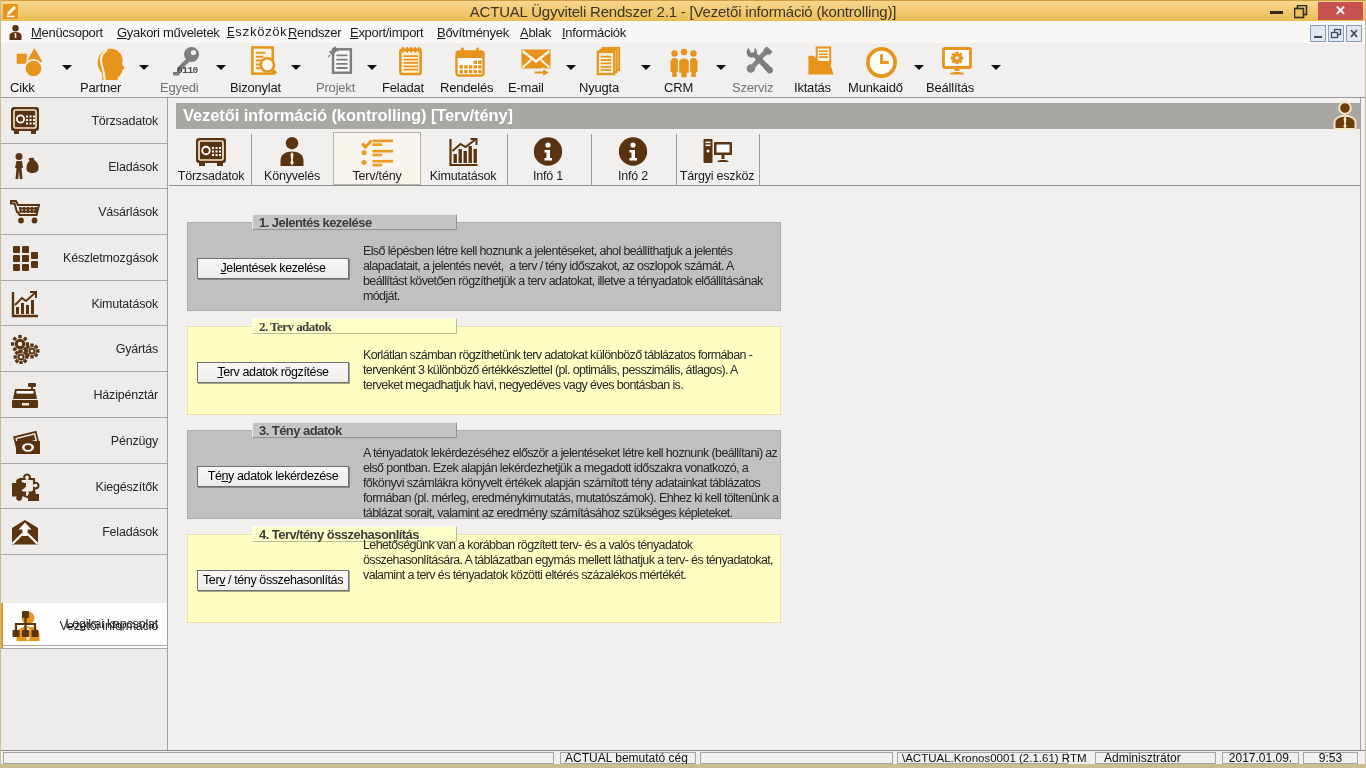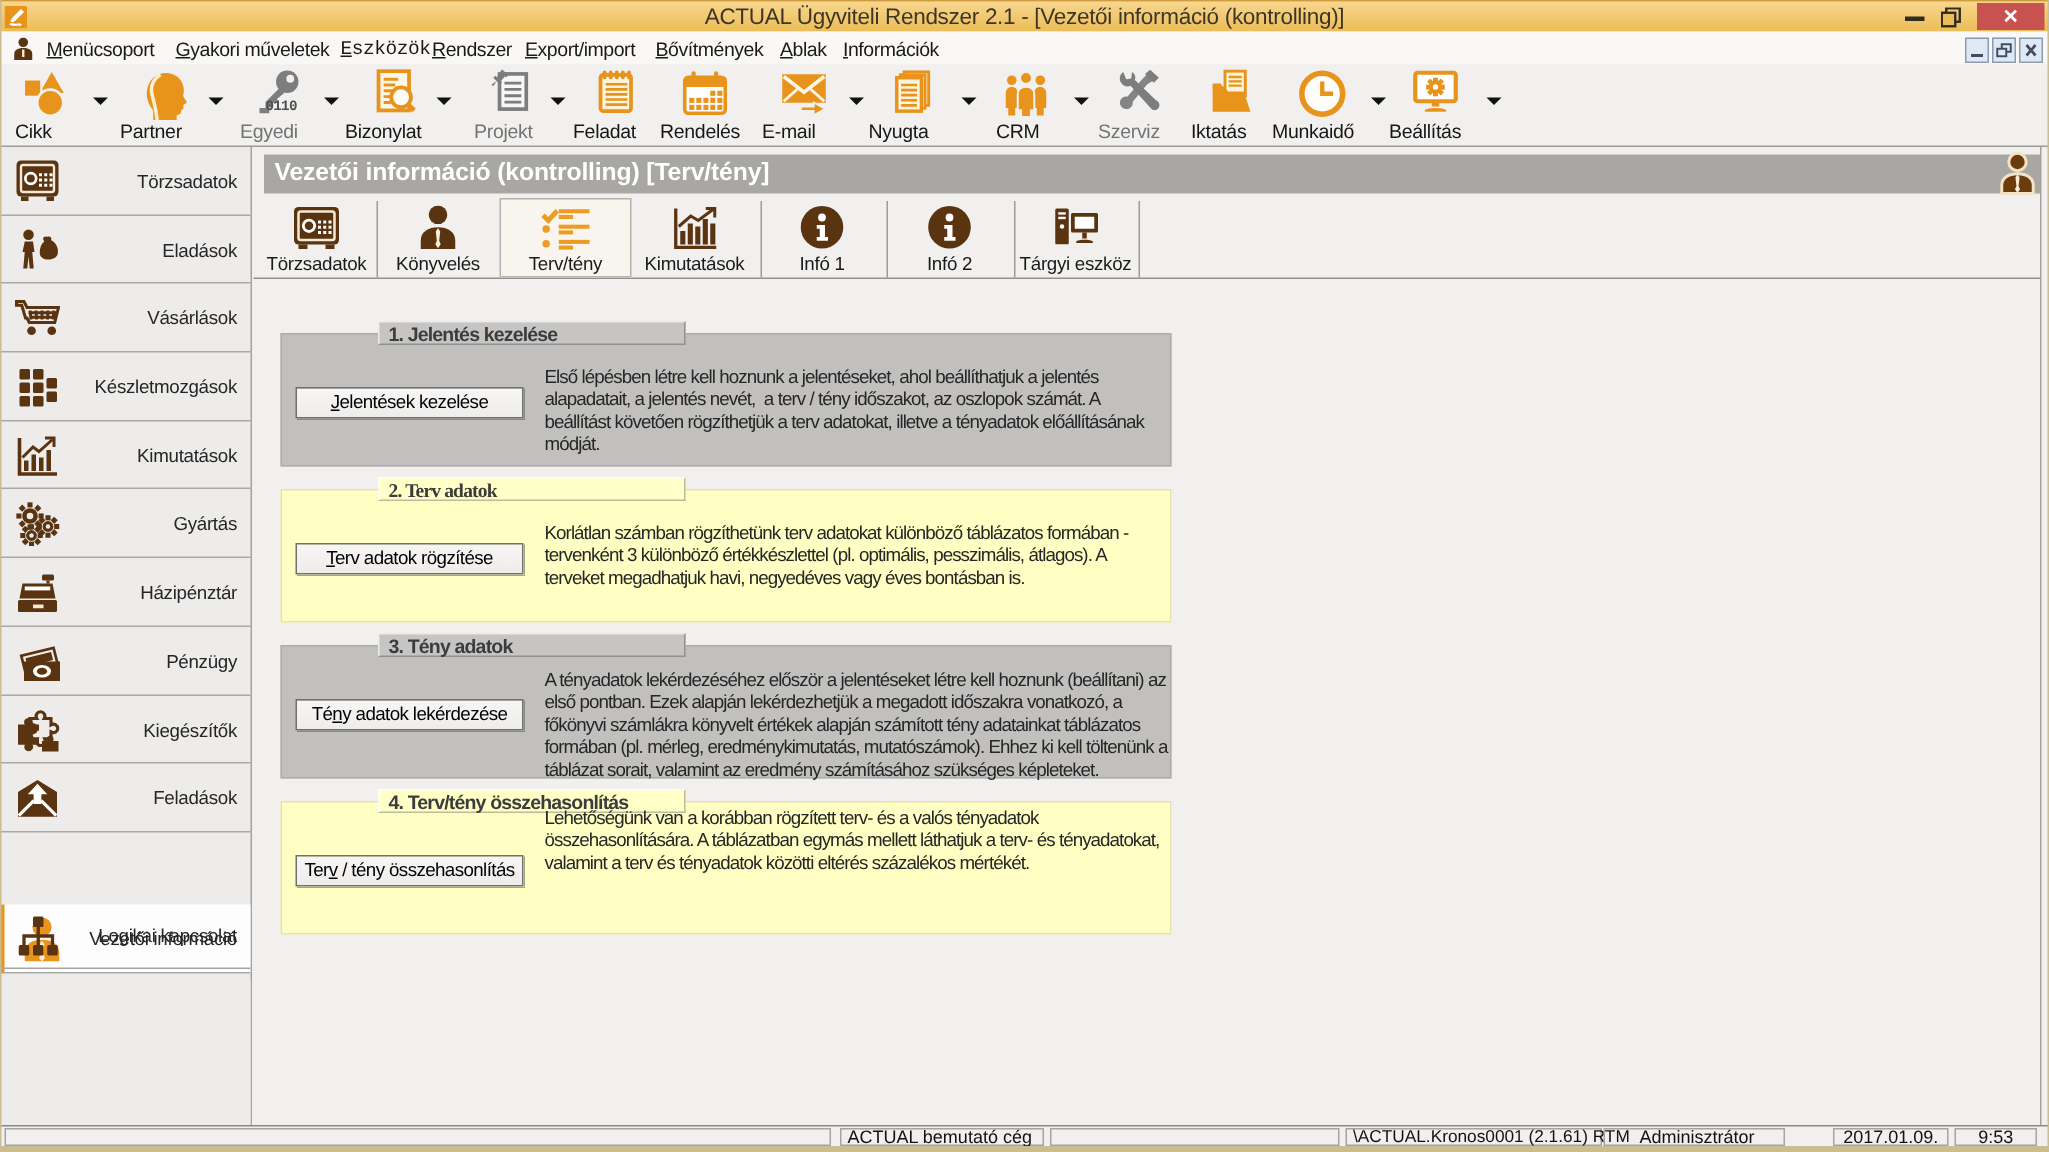--- a/index.html
+++ b/index.html
@@ -571,19 +571,19 @@
   <div class="pbtn" style="top:472px;">Ter<u>v</u> / tény összehasonlítás</div>
   <div class="ptxt" style="top:440px;">Lehetőségünk van a korábban rögzített terv- és a valós tényadatok<br>összehasonlítására. A táblázatban egymás mellett láthatjuk a terv- és tényadatokat,<br>valamint a terv és tényadatok közötti eltérés százalékos mértékét.</div>
 </div>
 <div id="rightcol"></div>
 
 <div id="statusbar">
   <div class="scell" style="left:3px; width:551px;"></div>
   <div class="scell" style="left:560px; width:136px; padding-left:4px;">ACTUAL bemutató cég</div>
   <div class="scell" style="left:700px; width:193px;"></div>
   <div class="scell" style="left:897px; width:171px; padding-left:4px; font-size:11.5px;">\ACTUAL.Kronos0001 (2.1.61) RTM</div>
-  <div class="scell" style="left:1069px; width:121px; padding-left:23px;">Adminisztrátor</div>
+  <div class="scell" style="left:1095px; width:121px; padding-left:8px;">Adminisztrátor</div>
   <div class="scell" style="left:1222px; width:77px; text-align:center;">2017.01.09.</div>
   <div class="scell" style="left:1303px; width:55px; text-align:center;">9:53</div>
 </div>
 <div id="frame-bottom"></div>
 <div id="frame-left"></div>
 <div id="frame-right"></div>
 
 </body></html>

